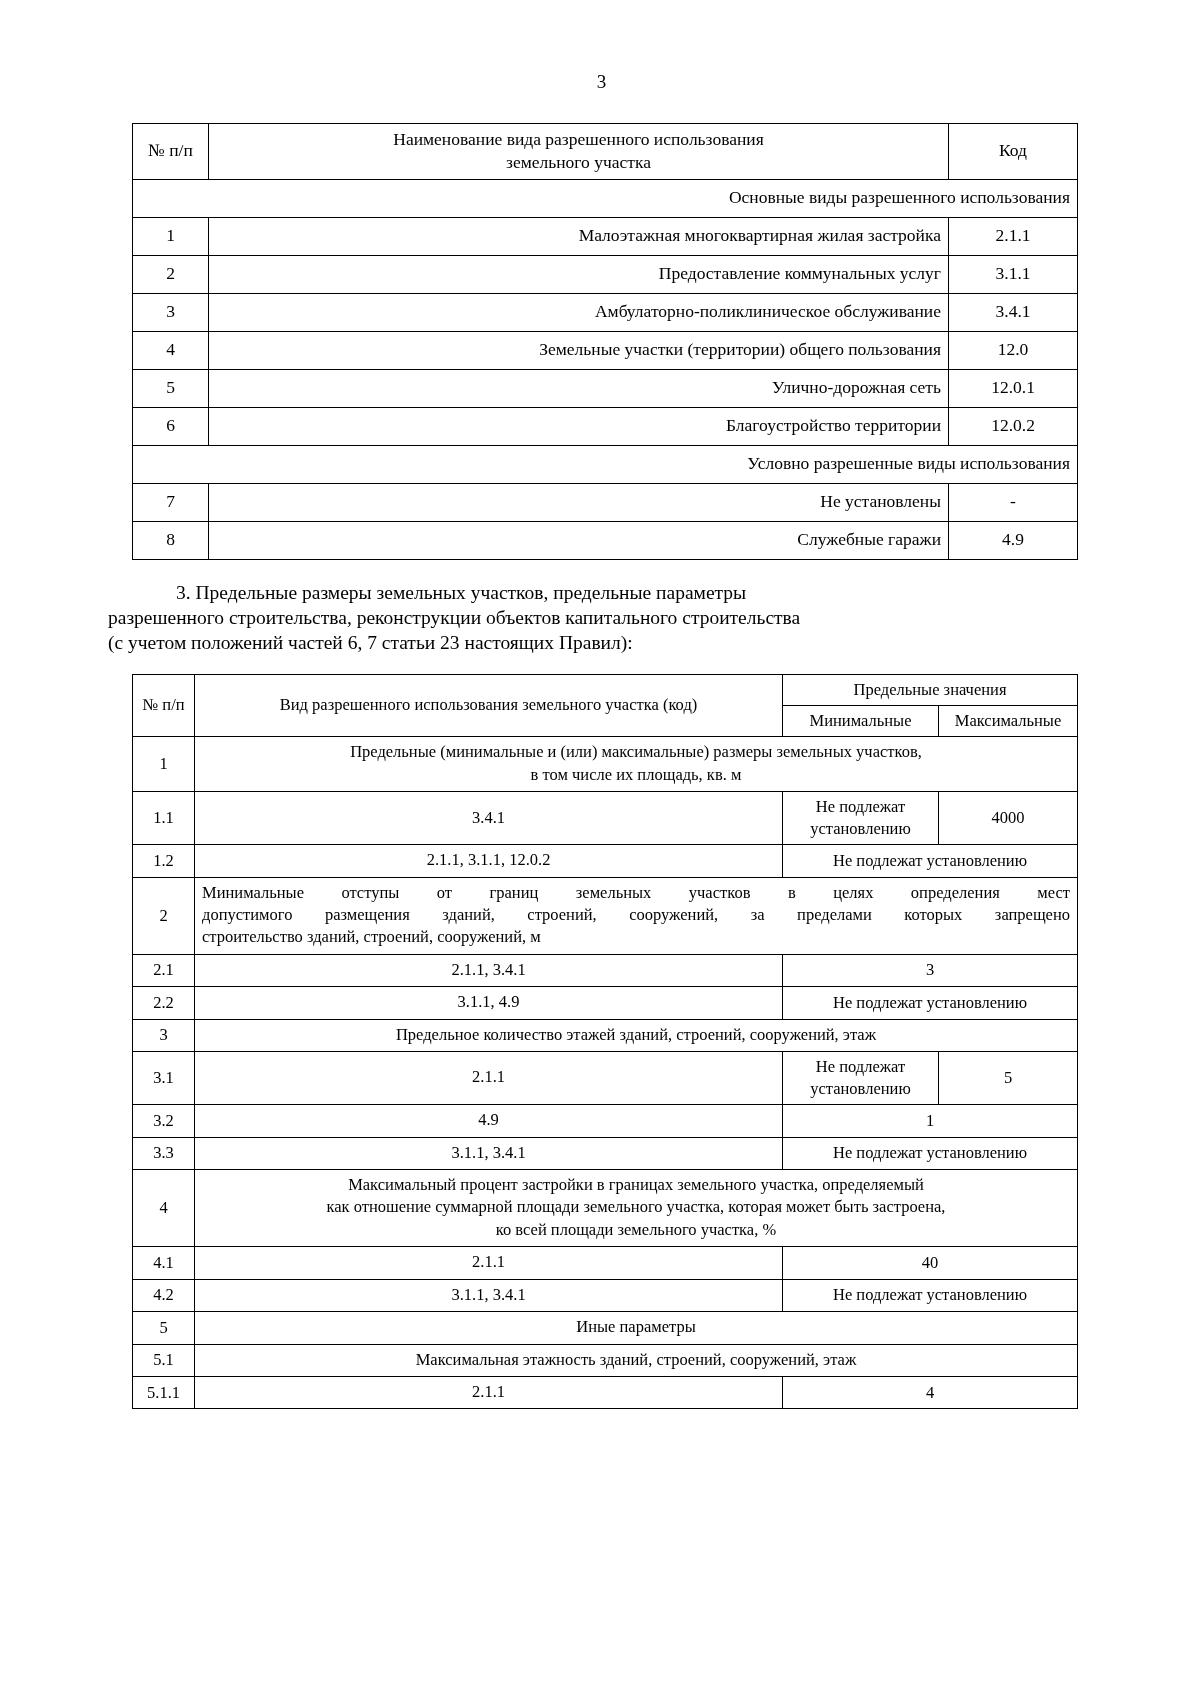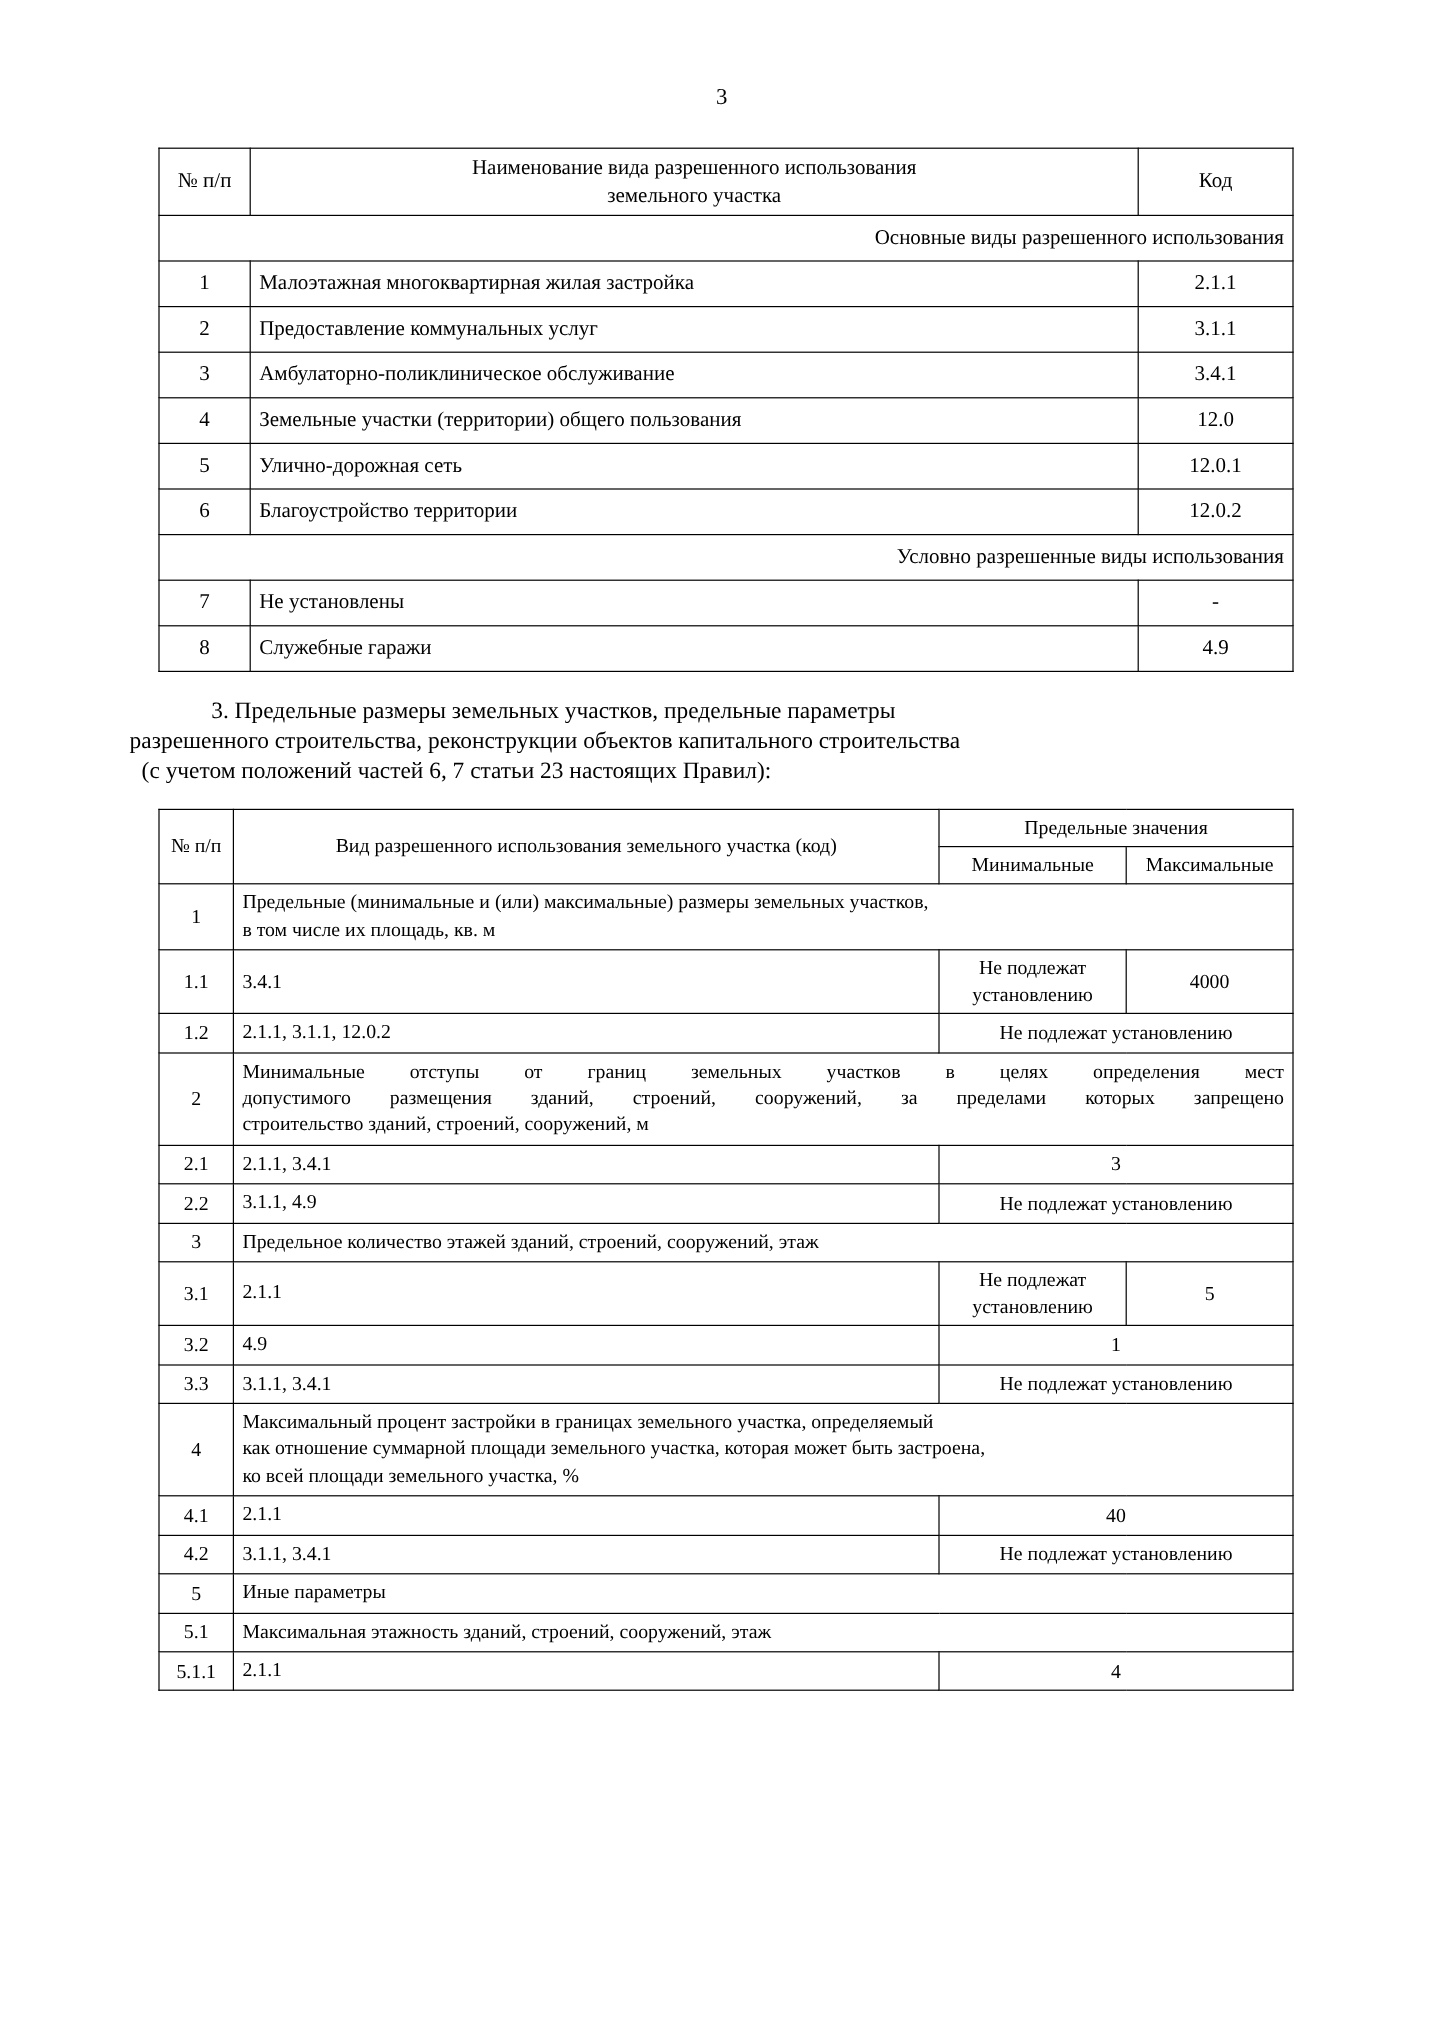--- a/index.html
+++ b/index.html
@@ -41,21 +41,21 @@
     padding: 4px 7px 5px 7px;
     vertical-align: middle;
     line-height: 1.30;
   }
   
   .t1 col.c-num   { width: 76px; }
   .t1 col.c-name  { width: 740px; }
   .t1 col.c-code  { width: 129px; }
 
   .cell-center { text-align: center; }
-  .cell-left   { text-align: left; }
+  .cell-left   { text-align: right; }
 
   .sectionhead {
     text-align: right;
   }
 
   .row-tall td { height: 28px; }
   .header-row td {
     text-align: center;
     vertical-align: middle;
     padding-top: 9px;
@@ -83,21 +83,21 @@
   .t2 col.c-name  { width: 588px; }
   .t2 col.c-min   { width: 156px; }
   .t2 col.c-max   { width: 139px; }
 
   .t2 td { padding: 3px 7px 4px 7px; }
   .t2 .desc {
     text-align: justify;
     text-justify: inter-word;
     line-height: 1.36;
   }
-  .t2 .desc-plain { text-align: left; line-height: 1.36; }
+  .t2 .desc-plain { text-align: center; line-height: 1.36; }
   .t2 .num { text-align: center; vertical-align: middle; }
   .t2 .val { text-align: center; vertical-align: middle; }
   .t2 .hdr { text-align: center; vertical-align: middle; }
   .t2 .two-line { line-height: 1.30; }
 </style>
 </head>
 <body>
 
 <div class="page">
 
@@ -167,21 +167,21 @@
         <td class="cell-center">8</td>
         <td class="cell-left">Служебные гаражи</td>
         <td class="cell-center">4.9</td>
       </tr>
     </tbody>
   </table>
 
   <div class="para">
     <div style="text-indent:68px;">3.  Предельные   размеры   земельных   участков,  предельные   параметры</div>
     <div style="text-indent:0;">разрешенного строительства, реконструкции объектов капитального строительства</div>
-    <div class="lastline" style="text-indent:0;margin-left:10px;">(с учетом положений частей 6, 7 статьи 23 настоящих Правил):</div>
+    <div class="lastline" style="text-indent:0;">(с учетом положений частей 6, 7 статьи 23 настоящих Правил):</div>
   </div>
 
   <table class="doc-table t2">
     <colgroup>
       <col class="c-num">
         <col class="c-name">
         <col class="c-min">
         <col class="c-max">
     </colgroup>
     <tbody>

